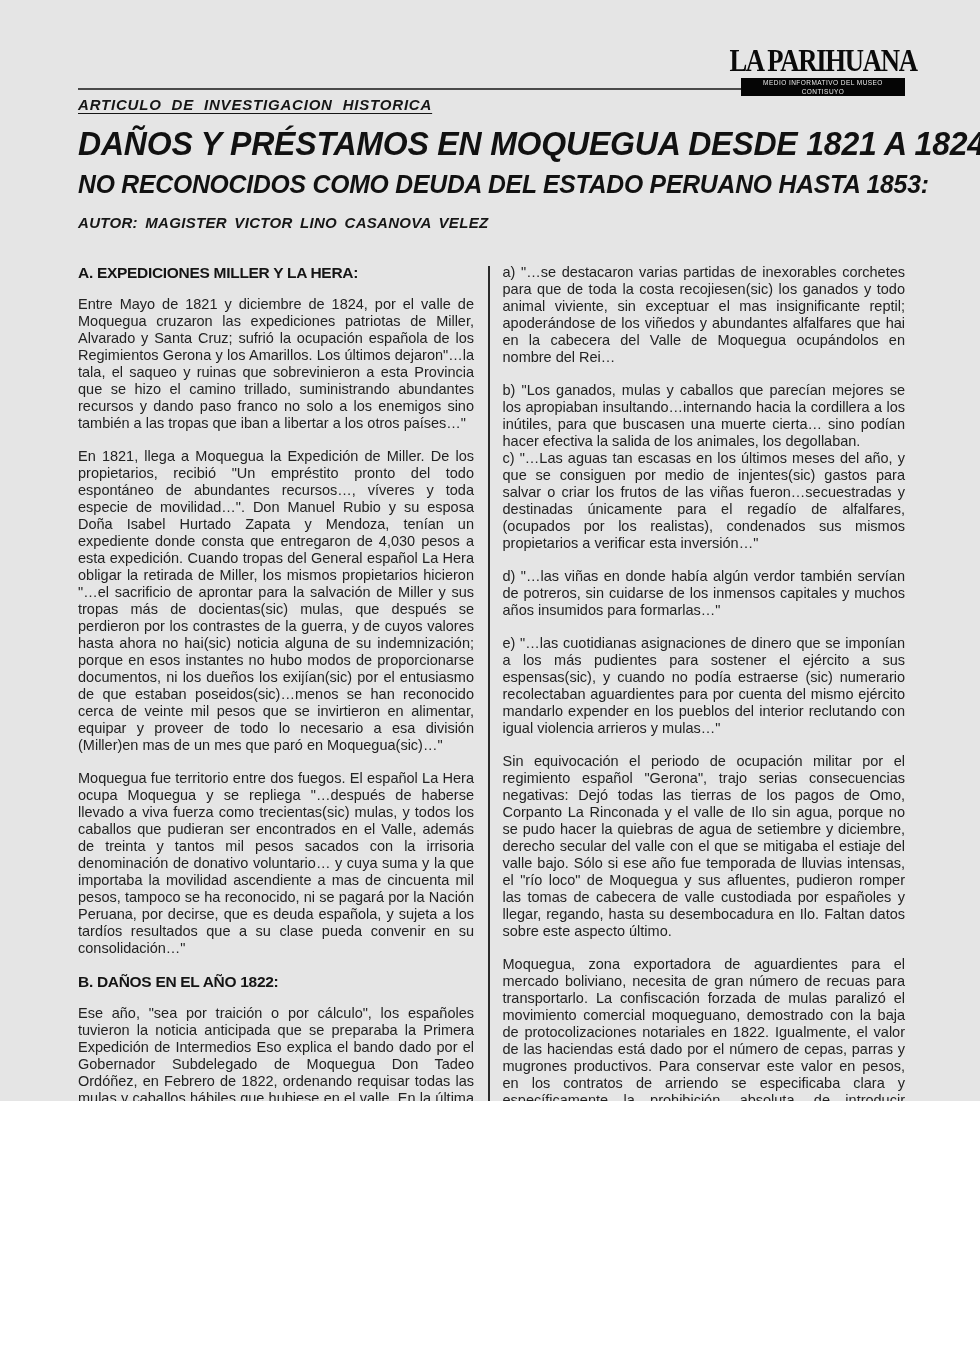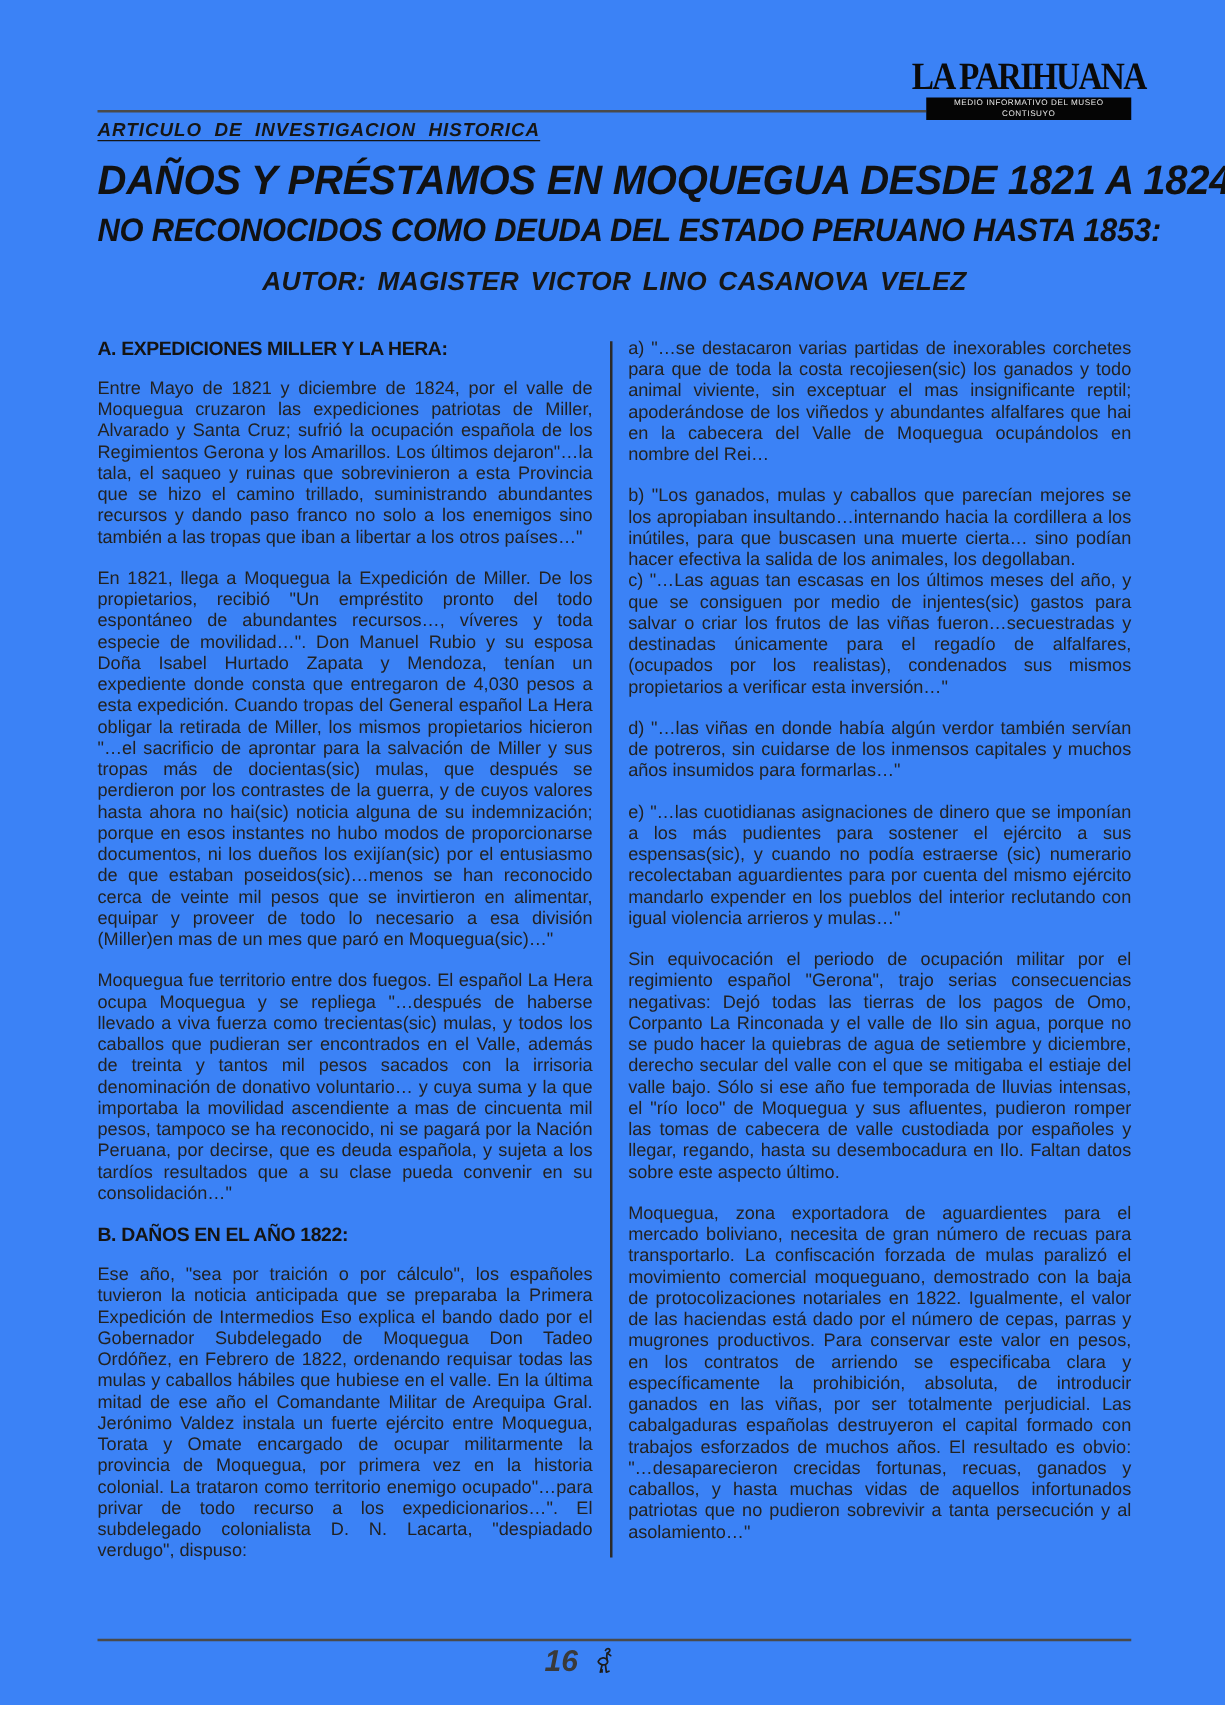--- a/index.html
+++ b/index.html
@@ -1,21 +1,21 @@
 <!DOCTYPE html>
 <html lang="es"><head>
 <meta charset="utf-8">
 <style>
   html, body { margin: 0; padding: 0; background: #ffffff; }
   .page {
     position: relative;
     width: 980px;
-    height: 1364px;
+    height: 1101px;
     margin: 0 auto;
-    background: #3b82f6;
+    background: #e5e5e5;
     box-sizing: border-box;
     padding: 0 75px 0 78px;
     color: #1e1e1e;
     font-family: "Liberation Sans", sans-serif;
     overflow: hidden;
   }
 
   
   .masthead {
     display: flex;
@@ -86,24 +86,24 @@
     font-weight: 800;
     font-size: 26px;
     letter-spacing: -0.2px;
     white-space: nowrap;
     transform: scaleX(0.95);
     transform-origin: left center;
     color: #111;
   }
   .author {
     margin-top: 14px;
-    text-align: center;
-    font-style: italic;
-    font-weight: bold;
-    font-size: 21px;
+    text-align: left;
+    font-style: italic;
+    font-weight: bold;
+    font-size: 15px;
     letter-spacing: 0.3px;
     word-spacing: 3px;
     color: #161616;
   }
 
   
   .columns {
     display: flex;
     margin-top: 33px;
     align-items: stretch;

